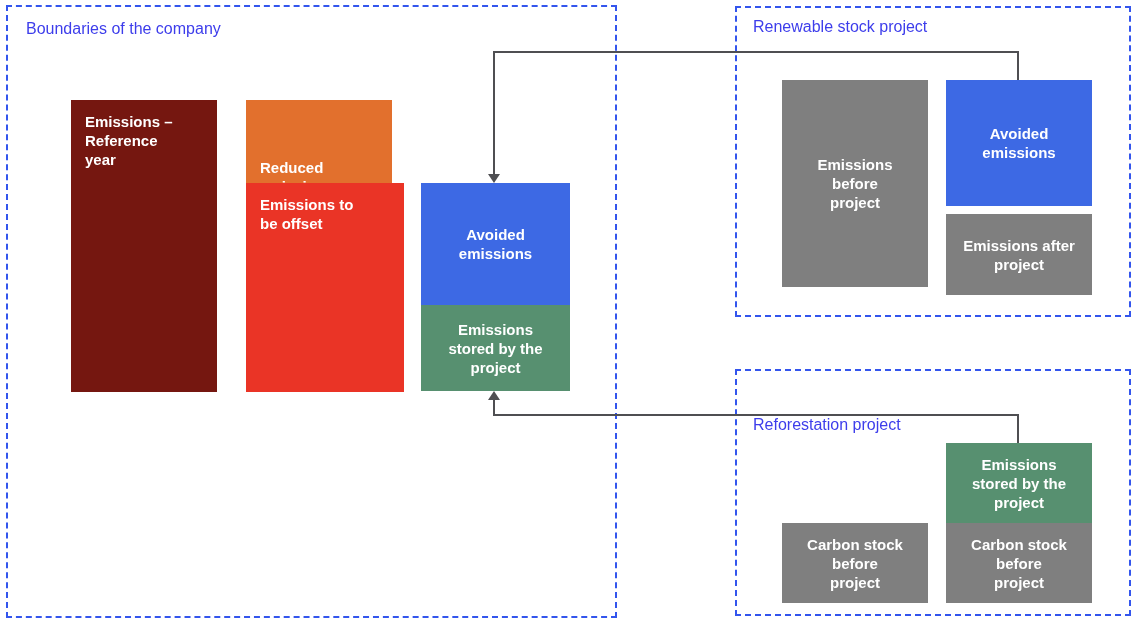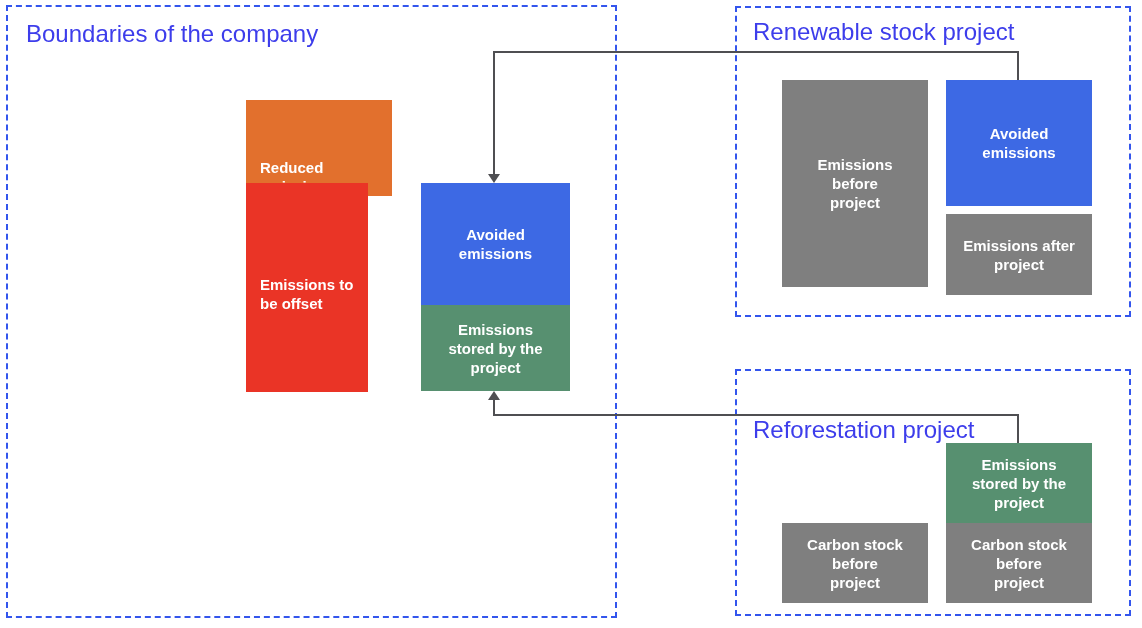--- a/index.html
+++ b/index.html
@@ -7,21 +7,21 @@
     --blue:#3d69e4; --green:#579070; --gray:#7f7f7f;
     --accent-text:#3d3deb; --border-blue:#3355ed;
     --connector:#4f4f52; --label-text:#ffffff; --background:#ffffff;
   }
   html,body{margin:0;padding:0;background:var(--background);}
   .canvas{
     position:relative;width:1142px;height:628px;background:var(--background);
     font-family:"Liberation Sans",sans-serif;overflow:hidden;
   }
   .group{position:absolute;border:2px dashed var(--border-blue);background:transparent;}
-  .group-title{position:absolute;font-size:24px;font-weight:400;color:var(--accent-text);white-space:nowrap;}
+  .group-title{position:absolute;font-size:16px;font-weight:400;color:var(--accent-text);white-space:nowrap;}
   .bar{position:absolute;display:flex;align-items:center;justify-content:center;box-sizing:border-box;}
   .bar.top-left{align-items:flex-start;justify-content:flex-start;}
   .bar-label{
     font-size:15px;line-height:19px;font-weight:700;color:var(--label-text);
     text-align:center;white-space:pre-line;
   }
   .bar.top-left .bar-label{text-align:left;padding:12px 14px 0 14px;}
   .fill-dark-red{background:var(--dark-red);}
   .fill-orange{background:var(--orange);}
   .fill-red{background:var(--red);}
@@ -43,27 +43,32 @@
   </div>
 
   <div class="group" style="left:735px;top:6px;width:392px;height:307px;">
     <div class="group-title" style="left:16px;top:10px;">Renewable stock project</div>
   </div>
 
   <div class="group" style="left:735px;top:369px;width:392px;height:243px;">
     <div class="group-title" style="left:16px;top:11px;margin-top:34px;">Reforestation project</div>
   </div>
 
+  <div class="bar top-left fill-dark-red" style="left:71px;top:100px;width:146px;height:292px;">
+    <div class="bar-label">Emissions –
+Reference
+year</div>
+  </div>
 
   <div class="bar top-left fill-orange" style="left:246px;top:100px;width:146px;height:96px;align-items:flex-end;">
     <div class="bar-label">Reduced
 emissions</div>
   </div>
 
-  <div class="bar top-left fill-red" style="left:246px;top:183px;width:122px;height:209px;align-items:center;">
+  <div class="bar top-left fill-red" style="left:246px;top:183px;width:158px;height:209px;">
     <div class="bar-label">Emissions to
 be offset</div>
   </div>
 
   <div class="bar fill-blue" style="left:421px;top:183px;width:149px;height:122px;">
     <div class="bar-label">Avoided
 emissions</div>
   </div>
 
   <div class="bar fill-green" style="left:421px;top:305px;width:149px;height:86px;">

